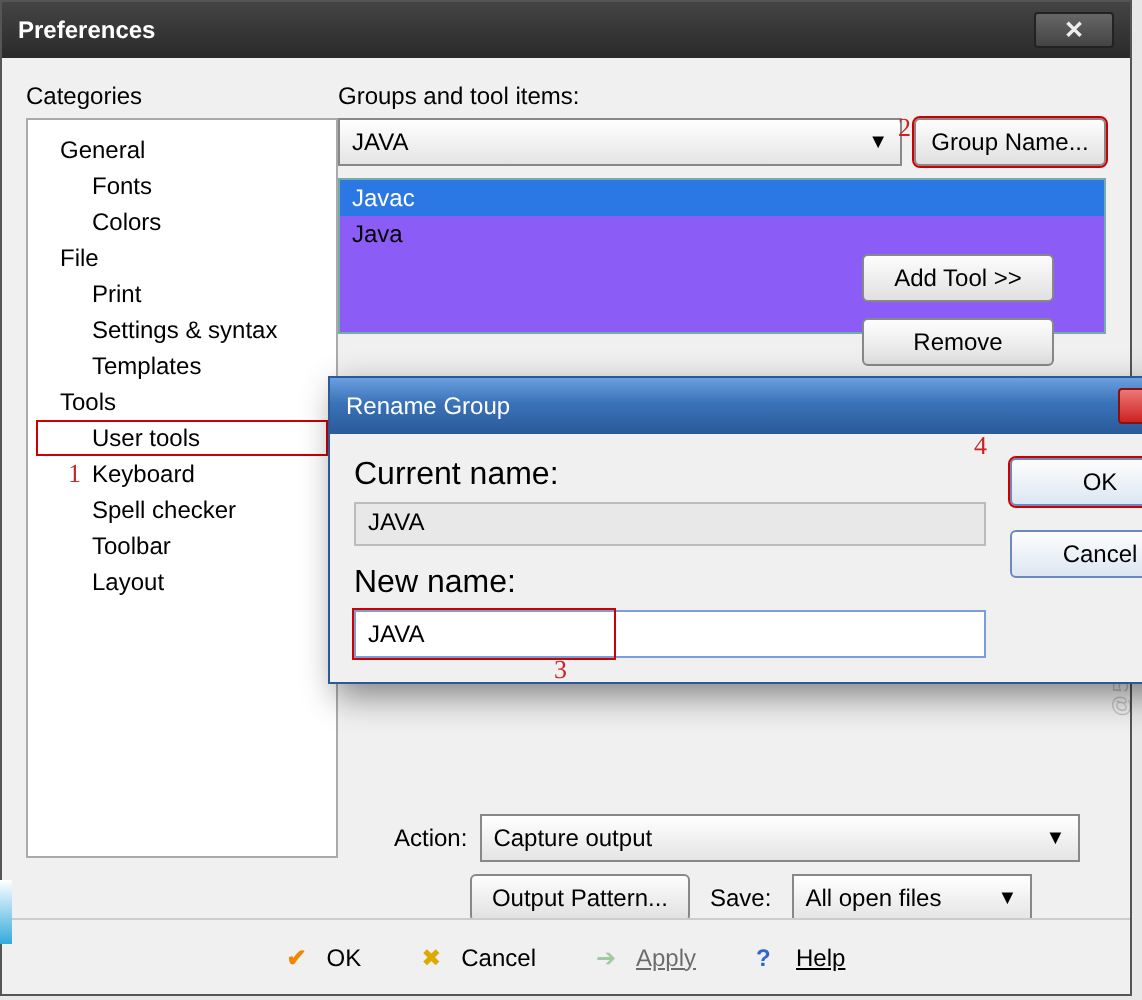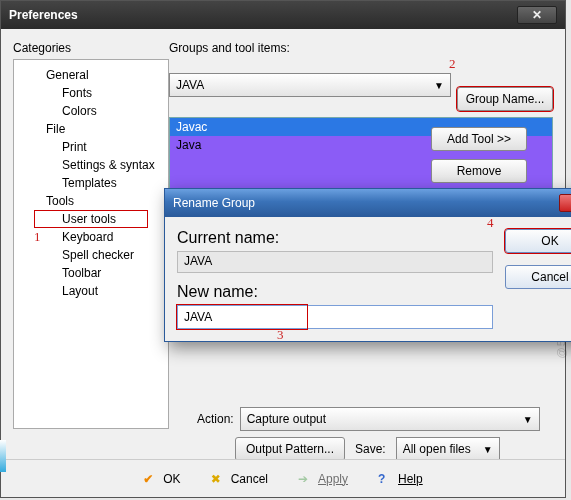--- a/index.html
+++ b/index.html
@@ -7,47 +7,47 @@
 
 .prefs-window { position: absolute; left: 0; top: 0; width: 566px; height: 498px; background: #f0f0f0; border: 1px solid #555; }
 .prefs-titlebar { height: 28px; background: linear-gradient(#444,#2a2a2a); display: flex; align-items: center; padding: 0 8px; color: #fff; font-size: 12px; font-weight: bold; }
 .prefs-titlebar .spacer { flex: 1; }
 .prefs-close { width: 40px; height: 18px; background: linear-gradient(#666,#444); border: 1px solid #222; border-radius: 2px; display: flex; align-items: center; justify-content: center; font-size: 12px; color: #eee; }
 
 .prefs-body { display: flex; padding: 12px 12px 50px 12px; gap: 0; height: calc(100% - 28px); position: relative; }
 
 .cat-panel { width: 156px; }
 .cat-label { font-size: 12px; margin-bottom: 4px; }
-.cat-tree { border: 1px solid #aaa; background: #fff; height: 370px; padding: 6px 20px; font-size: 12px; }
+.cat-tree { border: 1px solid #aaa; background: #fff; height: 370px; padding: 6px 4px; font-size: 12px; }
 .tree-item { padding: 2px 4px; white-space: nowrap; cursor: pointer; }
 .ind1 { padding-left: 12px; }
 .ind2 { padding-left: 28px; }
 .tree-item.sel { outline: 1.5px solid #c00; outline-offset: -1px; }
 
 .right-panel { flex: 1; font-size: 12px; }
 .groups-label { margin-bottom: 4px; }
 .groups-row { display: flex; gap: 6px; align-items: center; }
 .combo { flex: 1; height: 24px; border: 1px solid #888; background: linear-gradient(#fff,#e4e4e4); display: flex; align-items: center; padding: 0 6px; position: relative; }
 .combo .arrow { margin-left: auto; font-size: 10px; }
 .btn { height: 24px; min-width: 84px; border: 1px solid #888; background: linear-gradient(#fdfdfd,#e0e0e0); border-radius: 3px; font-size: 12px; display: flex; align-items: center; justify-content: center; cursor: pointer; }
-.btn.red { outline: 1.5px solid #c00; outline-offset: 0; margin-top: 28px; }
+.btn.red { outline: 1.5px solid #c00; outline-offset: 0; }
 
 .tool-list { margin-top: 6px; border: 1px solid #7aa; background: #8b5cf6; height: 78px; }
 .tool-item { padding: 2px 6px; font-size: 12px; }
 .tool-item.hl { background: #2b78e4; color: #fff; }
 
 .side-btns { position: absolute; left: 430px; top: 98px; display: flex; flex-direction: column; gap: 8px; }
 .side-btns .row { display: flex; gap: 4px; }
 .smallbtn { height: 24px; min-width: 40px; border: 1px solid #888; background: linear-gradient(#fdfdfd,#e0e0e0); border-radius: 3px; font-size: 12px; display: flex; align-items: center; justify-content: center; }
 
 .action-row { position: absolute; left: 196px; top: 378px; display: flex; align-items: center; gap: 6px; font-size: 12px; }
 .action-row2 { position: absolute; left: 234px; top: 408px; display: flex; align-items: center; gap: 10px; font-size: 12px; }
 .combo2 { width: 220px; height: 24px; border: 1px solid #888; background: linear-gradient(#fff,#e4e4e4); display: flex; align-items: center; padding: 0 6px; }
 .combo2 .arrow { margin-left: auto; font-size: 10px; }
-.combo3 { width: 104px; }
+.combo3 { width: 120px; }
 
 .bottom-bar { position: absolute; left: 0; bottom: 0; right: 0; height: 38px; border-top: 1px solid #ccc; display: flex; align-items: center; justify-content: center; gap: 30px; font-size: 12px; background: #f0f0f0; }
 .bb-item { display: flex; align-items: center; gap: 6px; cursor: pointer; }
 .ico { width: 14px; height: 14px; display: inline-block; }
 
 
 .modal { position: absolute; left: 164px; top: 188px; width: 444px; background: #f0f0f0; border: 1px solid #2a5a9a; box-shadow: 4px 6px 16px rgba(0,0,0,.45); }
 .modal-title { height: 28px; background: linear-gradient(#6aa0e0,#3a72b8 45%,#2a5a9a); display: flex; align-items: center; padding: 0 8px; color: #fff; font-size: 12px; }
 .modal-title .spacer { flex: 1; }
 .modal-x { width: 40px; height: 18px; background: linear-gradient(#e77,#c22); border: 1px solid #811; border-radius: 2px; color: #fff; display: flex; align-items: center; justify-content: center; font-size: 11px; }

